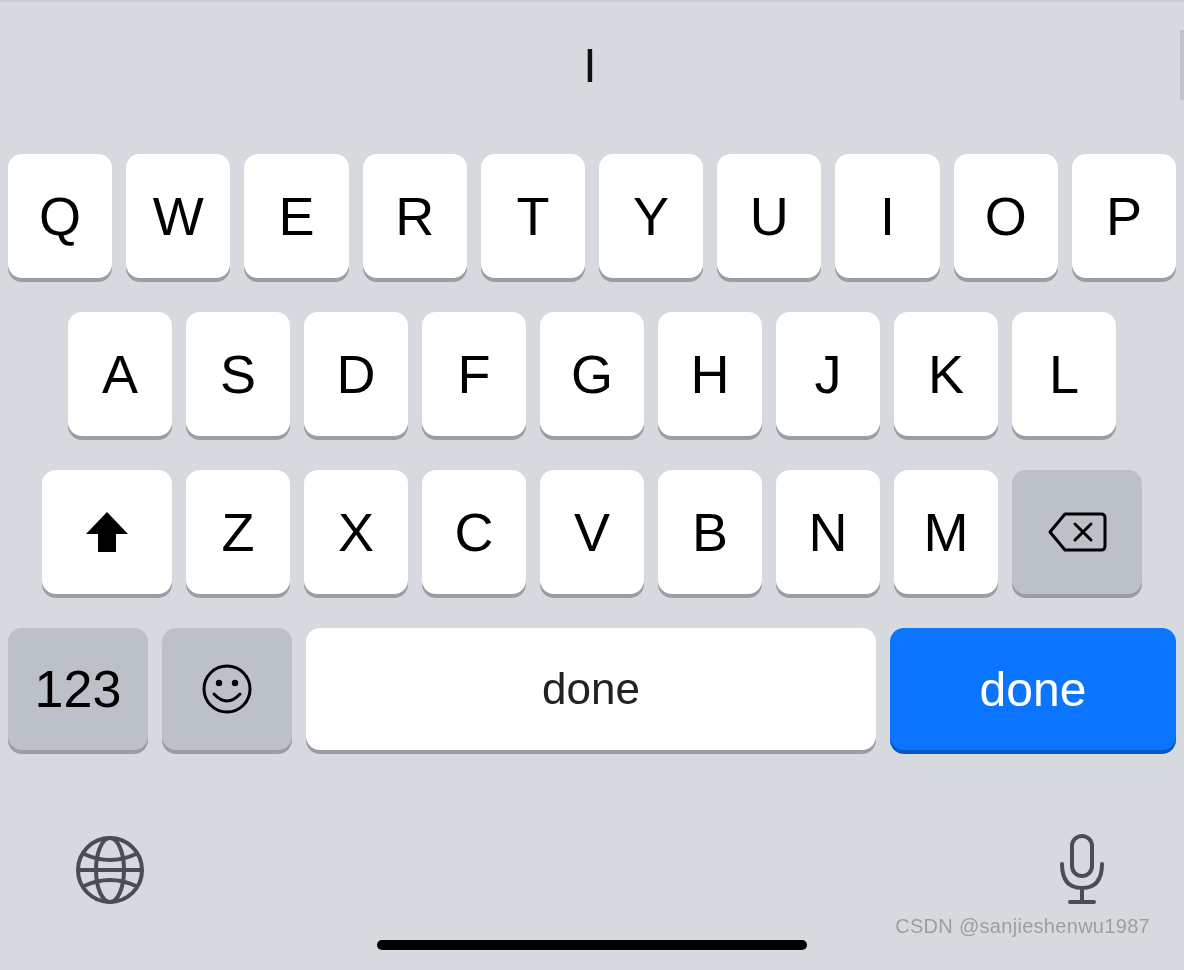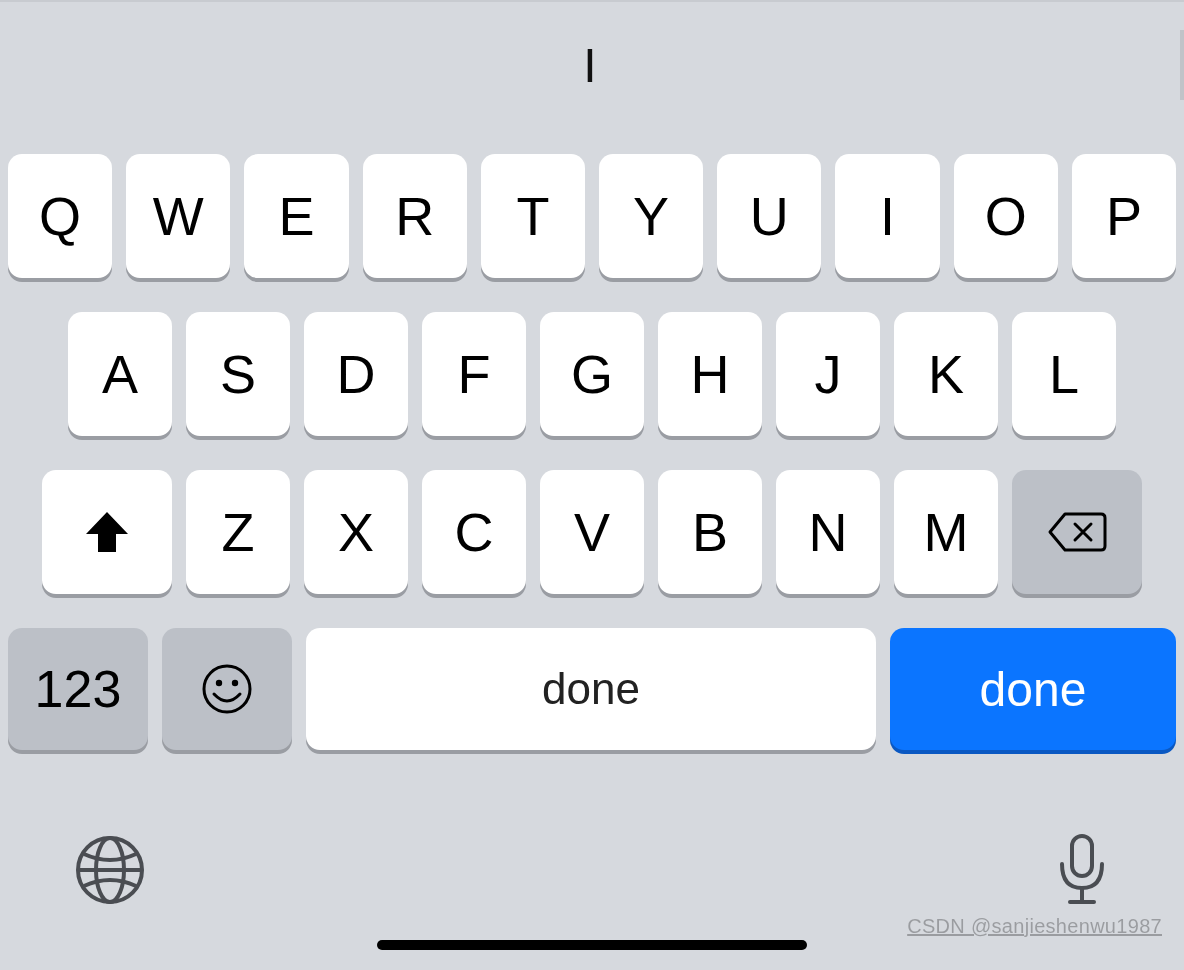--- a/index.html
+++ b/index.html
@@ -62,22 +62,22 @@
   .bottom-icons{
     position:absolute;bottom:60px;left:72px;right:72px;
     display:flex;justify-content:space-between;align-items:center;
     color:#3a3d42;
   }
   .home-indicator{
     position:absolute;bottom:20px;left:50%;transform:translateX(-50%);
     width:430px;height:10px;background:#000;border-radius:10px;
   }
   .watermark{
-    position:absolute;bottom:32px;right:22px;font-size:20px;
-    color:rgba(0,0,0,0.28);letter-spacing:0.3px;text-decoration:underline;
+    position:absolute;bottom:32px;right:34px;font-size:20px;
+    color:rgba(0,0,0,0.28);letter-spacing:0.3px;
   }
 
   svg{display:block;}
 </style>
 </head>
 <body>
 
 <div class="keyboard">
 
   <div class="suggestions">

